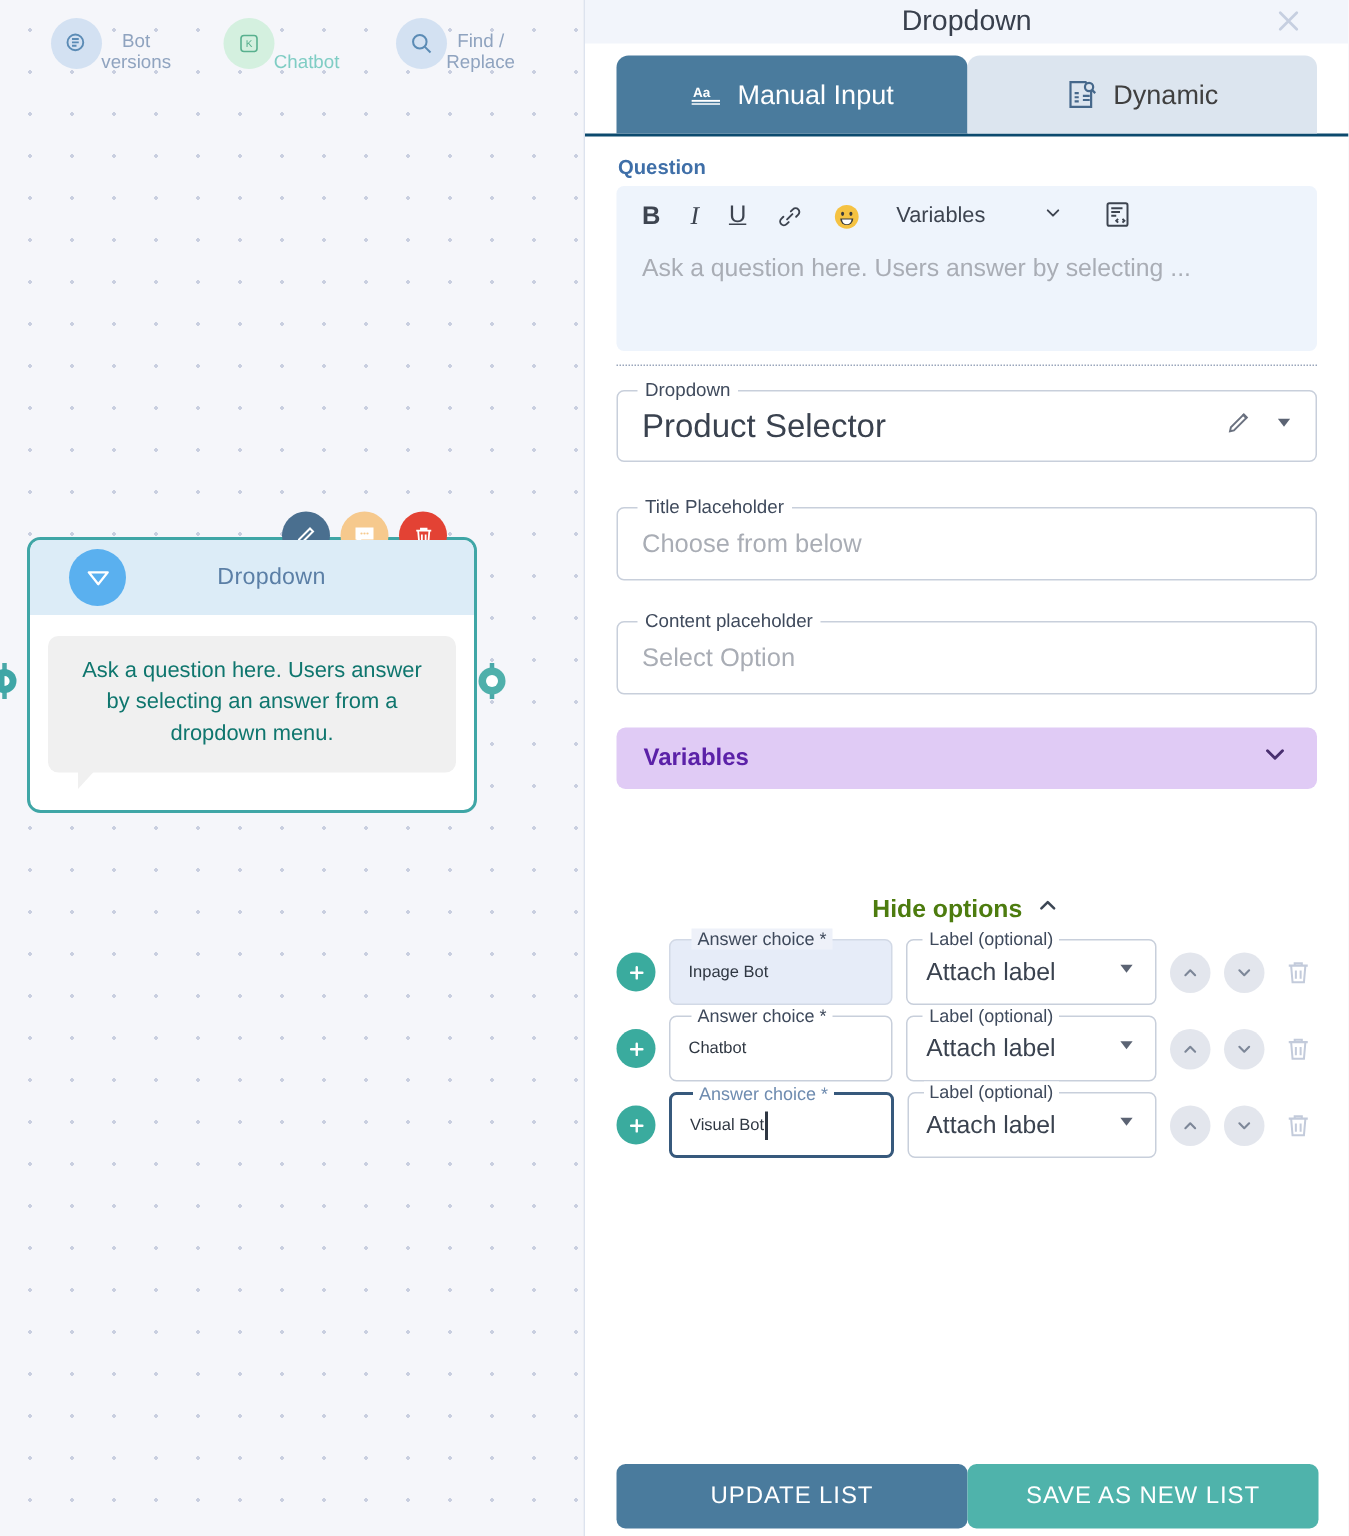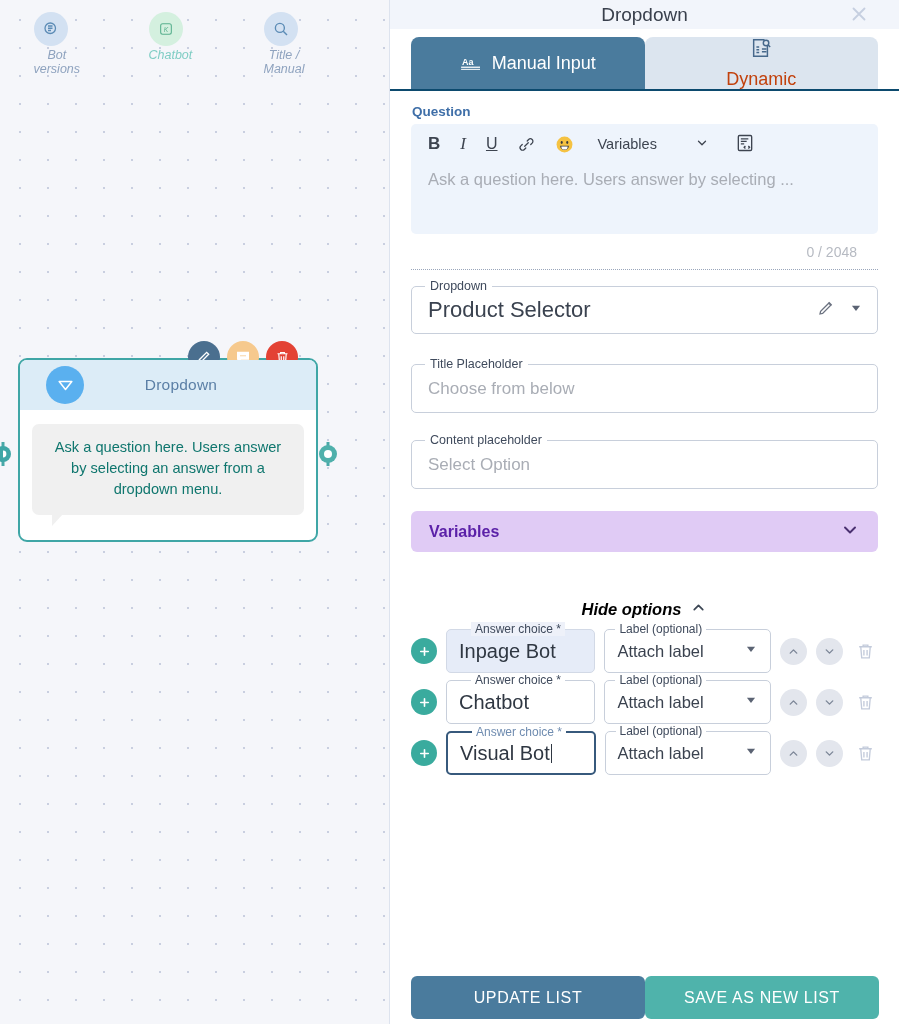--- a/index.html
+++ b/index.html
@@ -18,21 +18,21 @@
     background-image: radial-gradient(#c9cfe0 1.2px, transparent 1.3px);
     background-size: 28px 28px;
     background-position: 6px 6px;
   }
 
   .canvas-tools {
     position: absolute; top: 12px; left: 0; width: 389px;
     display: flex; justify-content: space-around; align-items: flex-start;
     padding: 0 22px;
   }
-  .tool { width: 92px; display: flex; flex-direction: column; align-items: flex-start; cursor: pointer; font-style: italic; }
+  .tool { width: 92px; display: flex; flex-direction: row; align-items: flex-end; cursor: pointer; }
   .tool-ic {
     width: 34px; height: 34px; border-radius: 50%;
     display: flex; align-items: center; justify-content: center;
     margin-bottom: 2px;
   }
   .tool-ic.blue { background: #d3e1f2; }
   .tool-ic.green { background: #d4f0df; }
   .tool-lbl {
     font-size: 12.5px; line-height: 14px; text-align: center;
     color: #8fa3bf; font-family: "Liberation Sans", sans-serif;
@@ -93,21 +93,21 @@
     display: flex; align-items: center; justify-content: center; cursor: pointer;
   }
 
   .tabs { display: flex; padding: 8px 21px 0 21px; border-bottom: 2px solid #0c4a6e; }
   .tab {
     flex: 1; height: 52px; border-radius: 8px 8px 0 0;
     display: flex; align-items: center; justify-content: center; gap: 10px;
     font-size: 18px; cursor: pointer;
   }
   .tab.active { background: #4a7b9d; color: #ffffff; }
-  .tab.idle { background: #dce5ef; color: #c2410c; flex-direction: column; }
+  .tab.idle { background: #dce5ef; color: #404040; }
   .tab-icon { display: flex; align-items: center; }
 
   .section { padding: 0 21px; }
   .field-label { font-size: 13.5px; color: #3f6fa8; font-weight: bold; margin: 13px 0 5px 1px; }
 
   .editor { background: #eef4fc; border-radius: 5px; height: 110px; }
   .editor-bar {
     height: 40px; display: flex; align-items: center; gap: 20px; padding: 0 17px;
     font-size: 14px; color: #3d4450;
   }
@@ -133,22 +133,22 @@
   .ofield .ph { font-size: 17px; color: #a9adb5; }
   .ofield .right-ic { position: absolute; right: 14px; top: 50%; transform: translateY(-50%); display: flex; align-items: center; gap: 14px; }
 
   .variables-bar {
     margin: 22px 21px 0 21px; height: 41px; background: #e0cbf5; border-radius: 6px;
     display: flex; align-items: center; justify-content: space-between; padding: 0 18px; cursor: pointer;
   }
   .variables-bar span { font-size: 16px; font-weight: bold; color: #5b21a8; }
 
   .hide-options {
-    margin-top: 47px; display: flex; align-items: center; justify-content: center; gap: 9px;
-    font-size: 16.5px; font-weight: bold; color: #000000; cursor: pointer; font-style: italic;
+    margin-top: 69px; display: flex; align-items: center; justify-content: center; gap: 9px;
+    font-size: 16.5px; font-weight: bold; color: #4d7c0f; cursor: pointer;
   }
 
   .items-bar {
     margin: 13px 21px 0 21px; height: 44px; background: #a8cfeb; border-radius: 6px;
     display: flex; align-items: center; padding: 0 18px;
   }
   .items-bar span { font-size: 16px; color: #5a6b7e; }
 
   
   .rows { padding: 9px 21px 0 21px; }
@@ -156,24 +156,24 @@
   .plus {
     width: 26px; height: 26px; border-radius: 50%; background: #3aab9e; flex: 0 0 26px;
     display: flex; align-items: center; justify-content: center; cursor: pointer;
   }
   .ansfield {
     position: relative; width: 158px; height: 44px; border: 1px solid #c8cfdb; border-radius: 5px;
     display: flex; align-items: center; padding: 0 12px; background: #ffffff;
   }
   .ansfield.filled { background: #e6ecf8; border-color: #d2d9e6; }
   .ansfield.focused { border: 2px solid #37597c; }
-  .ansfield .legend { position: absolute; top: -8px; left: 24px; background: #ffffff; padding: 0 4px; font-size: 12px; color: #3f4a5c; }
+  .ansfield .legend { position: absolute; top: -8px; left: 14px; background: #ffffff; padding: 0 4px; font-size: 12px; color: #3f4a5c; }
   .ansfield.filled .legend { background: #eef1f9; }
   .ansfield.focused .legend { color: #6f8cb0; }
-  .ansfield .val { font-size: 20px; color: #2f3742; }
+  .ansfield .val { font-size: 11px; color: #2f3742; }
   .caret { display: inline-block; width: 1.5px; height: 19px; background: #2f3742; margin-left: 1px; vertical-align: middle; }
 
   .lblfield {
     position: relative; width: 176px; height: 44px; border: 1px solid #c8cfdb; border-radius: 5px;
     display: flex; align-items: center; padding: 0 12px; cursor: pointer;
   }
   .lblfield .legend { position: absolute; top: -8px; left: 10px; background: #ffffff; padding: 0 4px; font-size: 12px; color: #3f4a5c; }
   .lblfield .val { font-size: 16.5px; color: #3a424f; }
   .lblfield .caretdown { position: absolute; right: 12px; top: 50%; transform: translateY(-50%); }
 
@@ -223,22 +223,22 @@
       </div>
 
       <div class="tool">
         <div class="tool-ic blue">
           <svg width="18" height="18" viewBox="0 0 24 24" fill="none" stroke="#5b8bb5" stroke-width="1.8">
             <circle cx="10.5" cy="10.5" r="6"></circle>
               <path d="M15 15l5 5"></path>
           </svg>
         </div>
         <div class="tool-lbl">
-          <span>Title /</span><br>
-          <span>Manual</span>
+          <span>Find /</span><br>
+          <span>Replace</span>
         </div>
       </div>
     </div>
 
     <div class="node">
       <div class="node-actions">
         <div class="act edit">
           <svg width="16" height="16" viewBox="0 0 24 24" fill="none" stroke="#ffffff" stroke-width="2" stroke-linecap="round">
             <path d="M4 20l4-1 11-11-3-3L5 16z"></path>
           </svg>
@@ -358,21 +358,20 @@
           <span class="eb-code">
             <svg width="20" height="20" viewBox="0 0 24 24" fill="none" stroke="#3d4450" stroke-width="1.6">
               <rect x="4" y="3" width="16" height="18" rx="1.5"></rect>
               <path d="M7 7h9M7 10h7M7 13h4"></path>
               <path d="M12.5 18.5l-1.5-1.5 1.5-1.5M16 15.5l1.5 1.5-1.5 1.5"></path>
             </svg>
           </span>
         </div>
         <div class="editor-text">Ask a question here. Users answer by selecting ...</div>
       </div>
-      <div class="counter">0 / 2048</div>
     </div>
 
     <div class="divider"></div>
 
     <div class="ofield">
       <span class="legend">Dropdown</span>
       <span class="val">Product Selector</span>
       <span class="right-ic">
         <span>
           <svg width="18" height="18" viewBox="0 0 24 24" fill="none" stroke="#6b7280" stroke-width="1.7" stroke-linecap="round">

